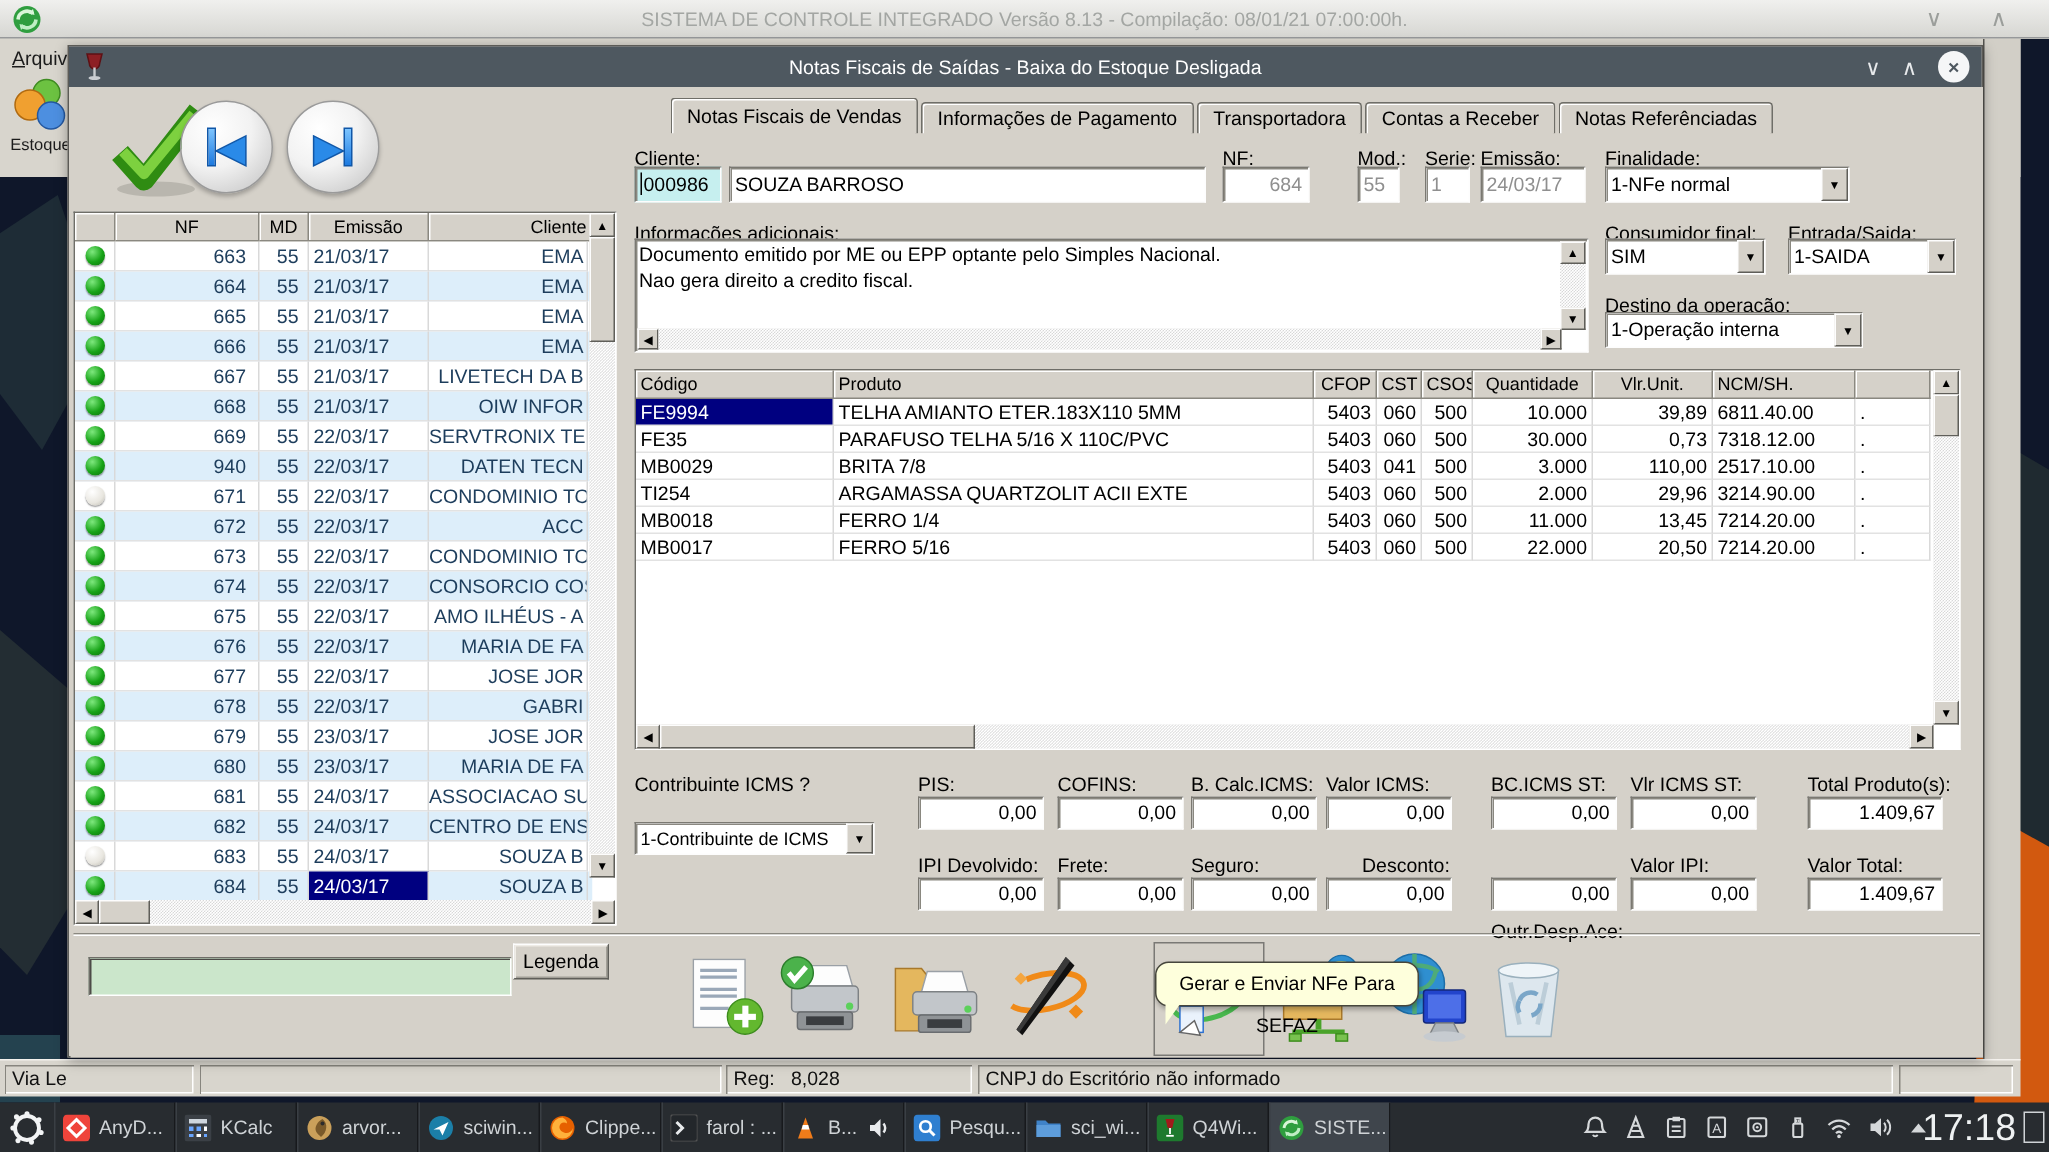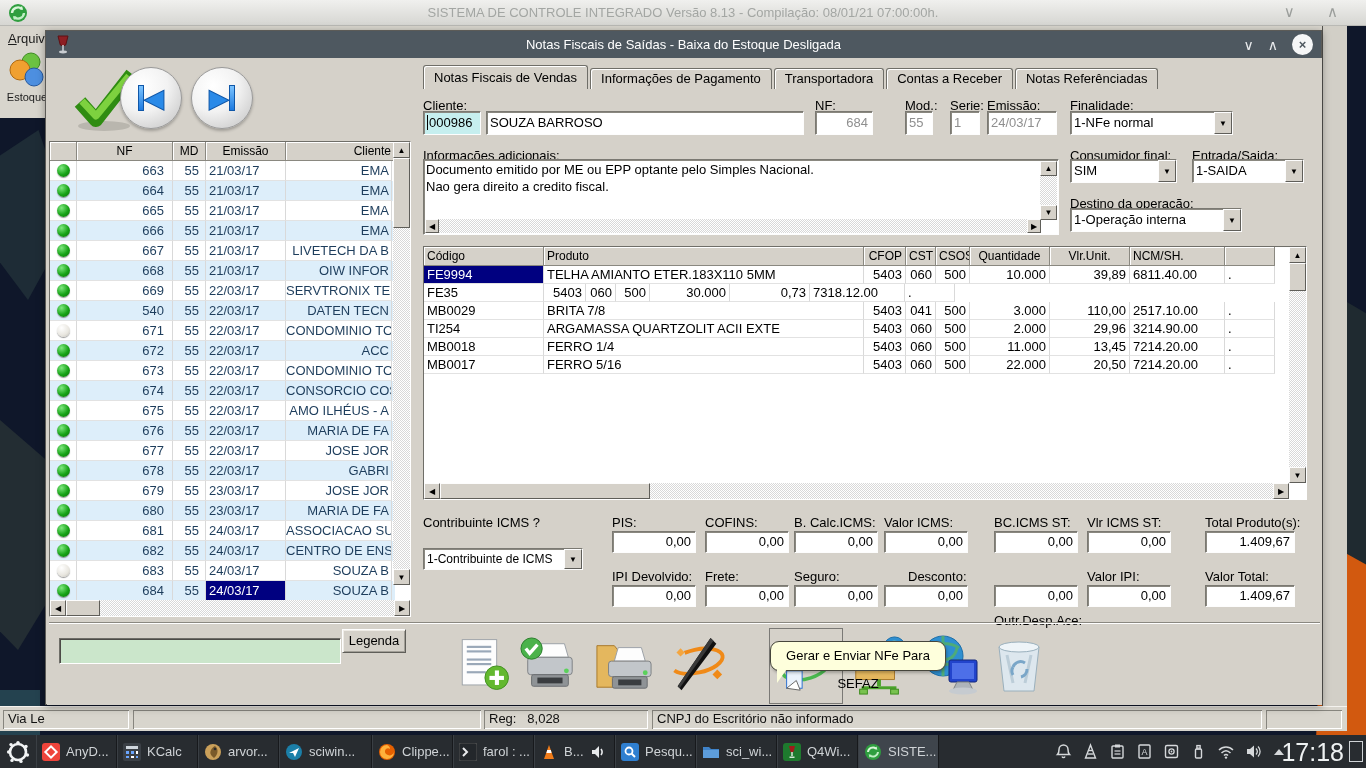--- a/index.html
+++ b/index.html
@@ -67,37 +67,37 @@
   .sbtn { background:#d5d1c9; border:1px solid; border-color:#fdfdfd #5f5e59 #5f5e59 #fdfdfd; font-size:8px; color:#000; display:flex; align-items:center; justify-content:center; }
   .sthumb { background:#d5d1c9; border:1px solid; border-color:#fdfdfd #5f5e59 #5f5e59 #fdfdfd; }
 
   
   #progress { position:absolute; left:12px; top:580px; width:282px; height:26px; background:#cbe6cb; border:1px solid; border-color:#6f6e68 #fff #fff #6f6e68; box-shadow:inset 1px 1px 0 #4c4b47; }
   #legenda-btn { position:absolute; left:295px; top:571px; width:64px; height:24px; font-size:13px; color:#000; text-align:center; line-height:22px; }
 
   
   #tabs { position:absolute; left:376px; top:7px; height:24px; display:flex; }
   .tab { height:21px; margin-top:3px; margin-right:2px; padding:0 10px; background:#d5d1c9; border:1px solid #6f6e68; border-bottom:none; border-radius:3px 3px 0 0; box-shadow:inset 1px 1px 0 #fff; font-size:13px; color:#000; line-height:20px; white-space:nowrap; overflow:hidden; }
-  .tab.active { height:24px; margin-top:0; line-height:24px; position:relative; z-index:2; }
+  .tab.active { height:24px; margin-top:0; line-height:24px; position:relative; z-index:2;margin-left:24px; }
 
   .lbl12 { position:absolute; font-size:13px; color:#000; white-space:nowrap; }
   .valtext { font-size:13px; color:#000; line-height:22px; padding-left:3px; white-space:nowrap; overflow:hidden; }
   .gray { color:#8f8f8f; }
   .r { text-align:right; padding-right:4px; }
   .dd { position:absolute; display:flex; }
   .dd .ddval { flex:1; overflow:hidden; }
   .ddbtn { width:18px; background:#d5d1c9; border:1px solid; border-color:#fdfdfd #5f5e59 #5f5e59 #fdfdfd; font-size:8px; color:#000; display:flex; align-items:center; justify-content:center; }
 
   
   #prod-grid { position:absolute; left:376px; top:188px; width:884px; height:254px; background:#fff; border:1px solid; border-color:#6f6e68 #fff #fff #6f6e68; }
   #prod-head { display:flex; height:19px; width:867px; }
   #prod-rows { position:absolute; left:0; top:19px; width:867px; }
   .prow { display:flex; height:18px; background:#fff; color:#000; font-size:13px; }
   .pcell { border-right:1px solid #d9d9d9; border-bottom:1px solid #e2e2e2; line-height:17px; white-space:nowrap; overflow:hidden; padding:0 3px; }
-  .pc0{width:120px;} .pc1{width:320px;} .pc2{width:42px;text-align:right;} .pc3{width:30px;text-align:right;} .pc4{width:34px;text-align:right;} .pc5{width:80px;text-align:right;} .pc6{width:80px;text-align:right;} .pc7{width:95px;} .pc8{width:50px;}
+  .pc0{width:132px;} .pc1{width:320px;} .pc2{width:42px;text-align:right;} .pc3{width:30px;text-align:right;} .pc4{width:34px;text-align:right;} .pc5{width:80px;text-align:right;} .pc6{width:80px;text-align:right;} .pc7{width:95px;} .pc8{width:50px;}
 
   
   .totfield { position:absolute; height:22px; width:84px; }
   .totfield .valtext { line-height:20px; }
 
   
   #sep-line { position:absolute; left:2px; top:564px; width:1271px; height:2px; border-top:1px solid #8a8880; border-bottom:1px solid #fff; }
   .action-btn { position:absolute; top:573px; width:64px; height:68px; display:flex; align-items:center; justify-content:center; }
   #nfe-box { position:absolute; left:722px; top:570px; width:74px; height:76px; border:1px solid #7a7975; }
   #tooltip { position:absolute; left:723px; top:583px; width:176px; height:30px; background:#feffdc; border:1px solid #46463c; border-radius:9px; z-index:30; font-size:13px; color:#000; text-align:center; line-height:28px; box-shadow:1px 2px 3px rgba(0,0,0,.25); }
@@ -270,21 +270,21 @@
               </div>
               <div class="ncell c-nf">669</div>
               <div class="ncell c-md">55</div>
               <div class="ncell c-em">22/03/17</div>
               <div class="ncell c-cl">SERVTRONIX TE</div>
             </div>
             <div class="nfrow alt">
               <div class="ncell c-st">
                 <div class="sphere"></div>
               </div>
-              <div class="ncell c-nf">540</div>
+              <div class="ncell c-nf">940</div>
               <div class="ncell c-md">55</div>
               <div class="ncell c-em">22/03/17</div>
               <div class="ncell c-cl">DATEN TECN</div>
             </div>
             <div class="nfrow">
               <div class="ncell c-st">
                 <div class="sphere pending"></div>
               </div>
               <div class="ncell c-nf">671</div>
               <div class="ncell c-md">55</div>
@@ -515,20 +515,21 @@
               <div class="pcell pc2">5403</div>
               <div class="pcell pc3">060</div>
               <div class="pcell pc4">500</div>
               <div class="pcell pc5">10.000</div>
               <div class="pcell pc6">39,89</div>
               <div class="pcell pc7">6811.40.00</div>
               <div class="pcell pc8">.</div>
             </div>
             <div class="prow">
               <div class="pcell pc0">FE35</div>
+              <div class="pcell pc1">PARAFUSO TELHA 5/16 X 110C/PVC</div>
               <div class="pcell pc2">5403</div>
               <div class="pcell pc3">060</div>
               <div class="pcell pc4">500</div>
               <div class="pcell pc5">30.000</div>
               <div class="pcell pc6">0,73</div>
               <div class="pcell pc7">7318.12.00</div>
               <div class="pcell pc8">.</div>
             </div>
             <div class="prow">
               <div class="pcell pc0">MB0029</div>
@@ -810,21 +811,21 @@
         <div class="tb-app" style="width: 81px;">
           <span>
             <svg width="18" height="18" viewBox="0 0 18 18">
               <circle cx="9" cy="9" r="8" fill="#caa05a"></circle>
               <path d="M11 3c4 3 3 9-1 12-2-2-5-4-3-8 1-2 2-3 4-4z" fill="#7a5a2a"></path>
               <circle cx="11" cy="6" r="1.3" fill="#2c2c2c"></circle>
             </svg>
           </span>
           <span>arvor...</span>
         </div>
-        <div class="tb-app" style="width: 93px;">
+        <div class="tb-app" style="width: 81px;">
           <span>
             <svg width="18" height="18" viewBox="0 0 18 18">
               <circle cx="9" cy="9" r="8" fill="#1b7fa8"></circle>
               <polygon points="4,10 14,5 10,14 8,10" fill="#fff"></polygon>
             </svg>
           </span>
           <span>sciwin...</span>
         </div>
         <div class="tb-app" style="width: 81px;">
           <span>

